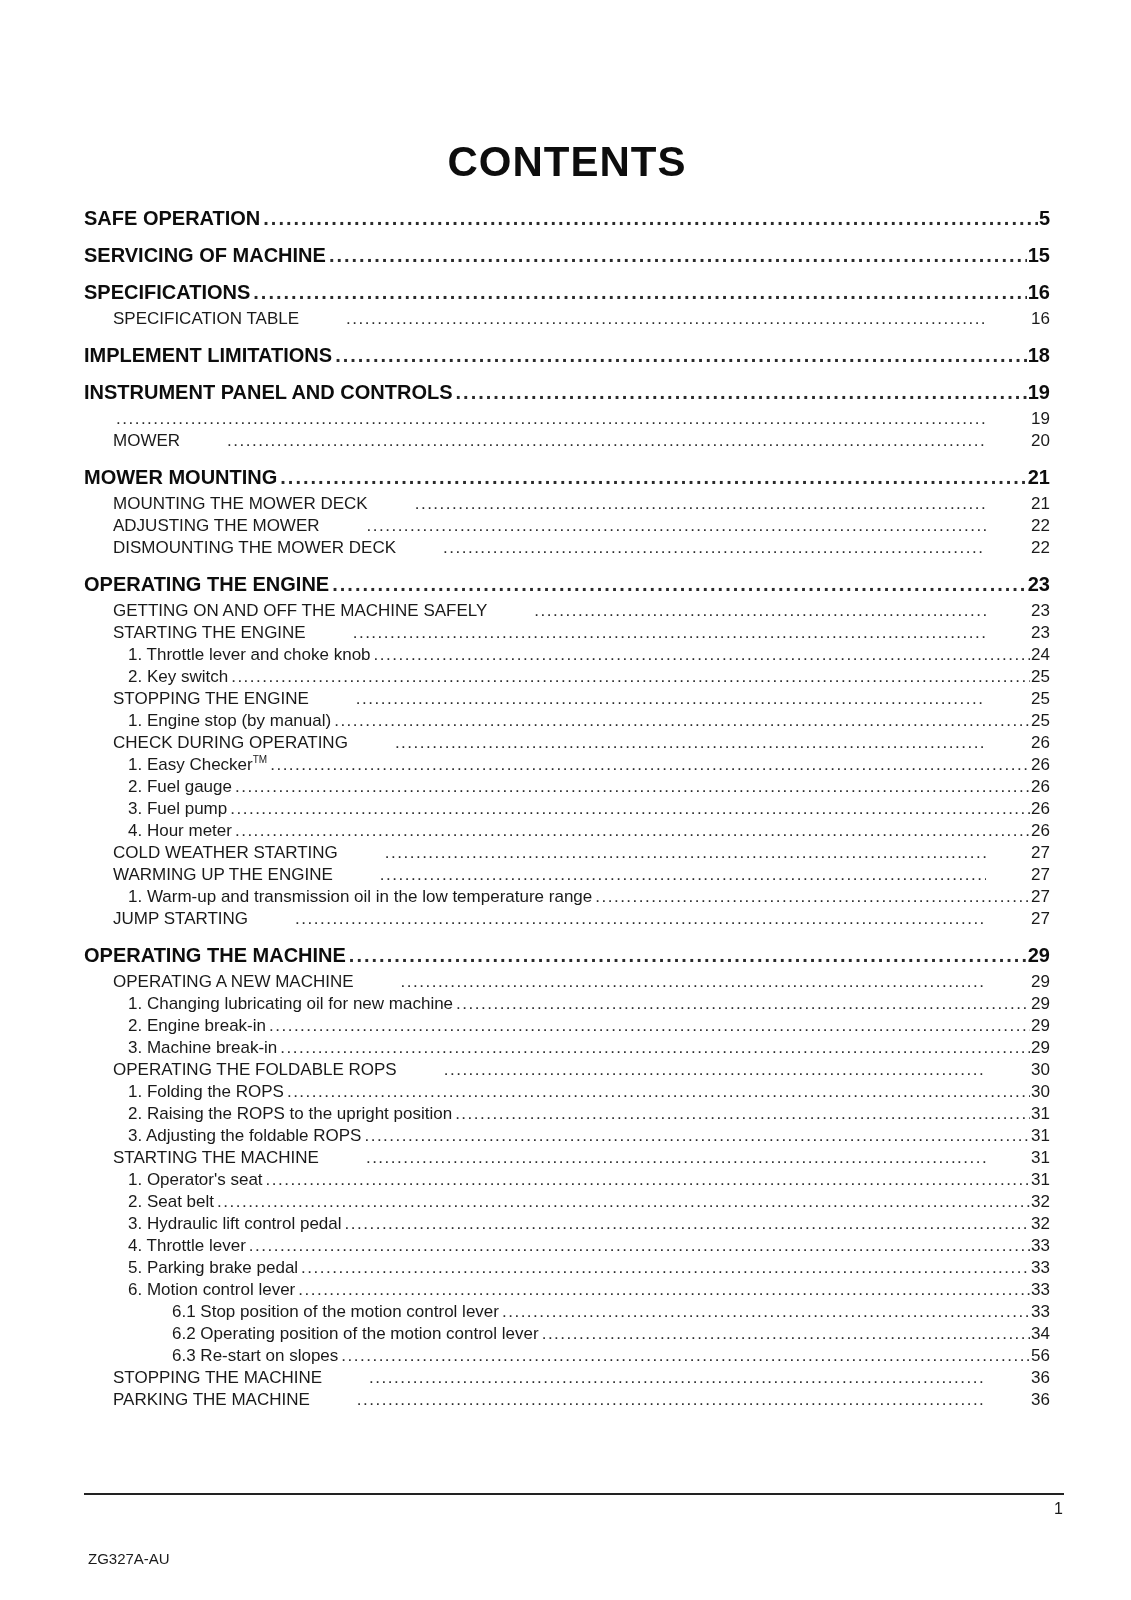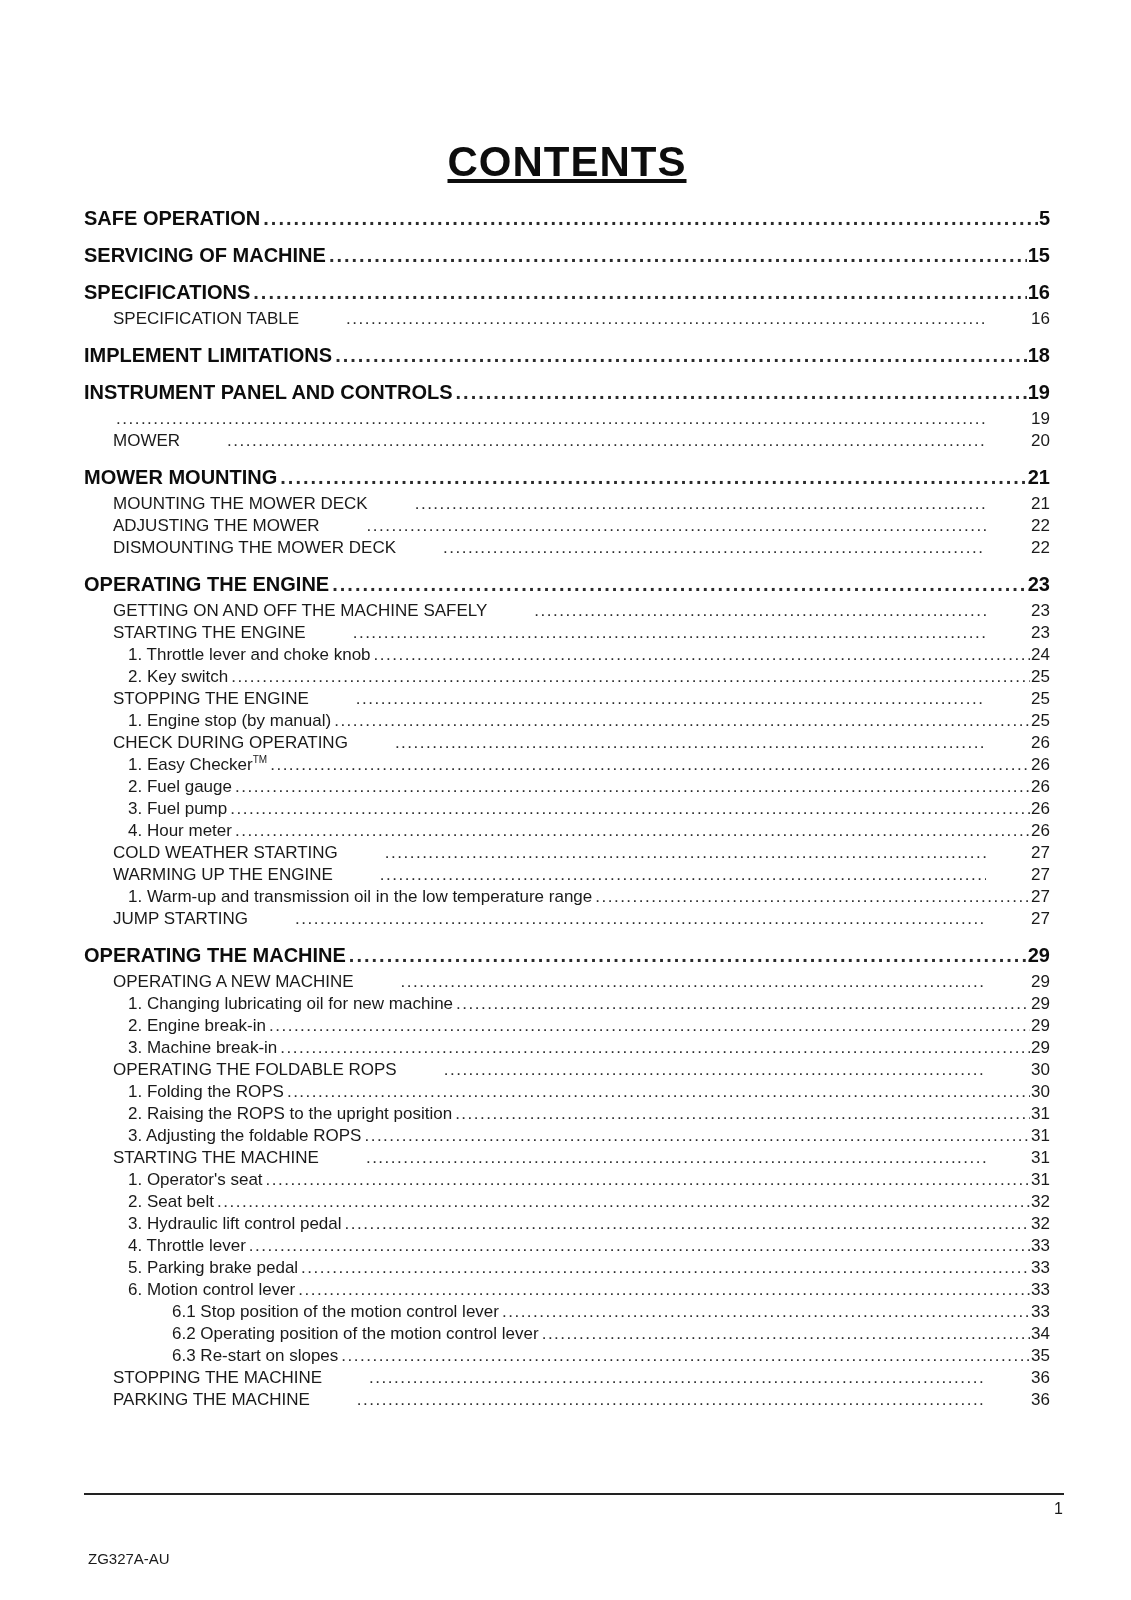--- a/index.html
+++ b/index.html
@@ -22,21 +22,20 @@
     width: 966px;
   }
   h1.title {
     margin: 0 0 20px 0;
     text-align: center;
     font-size: 42px;
     line-height: 48px;
     font-weight: 700;
     letter-spacing: 1px;
     color: #0d0d0d;
-    text-decoration: underline;
   }
   .toc { width: 100%; }
   .row {
     display: flex;
     align-items: baseline;
     font-size: 17px;
     line-height: 22px;
     color: #1a1a1a;
   }
   .row .label { white-space: nowrap; }
@@ -370,21 +369,21 @@
 
   <div class="row lvl3">
     <span class="label">6.2 Operating position of the motion control lever</span>
     <span class="dots">................................................................................................................................................................................................................................................................................................................................................................................................................</span>
     <span class="pg">34</span>
   </div>
 
   <div class="row lvl3">
     <span class="label">6.3 Re-start on slopes</span>
     <span class="dots">................................................................................................................................................................................................................................................................................................................................................................................................................</span>
-    <span class="pg">35</span>
+    <span class="pg">56</span>
   </div>
 
   <div class="row lvl1">
     <span class="label">STOPPING THE MACHINE</span>
     <span class="dots">................................................................................................................................................................................................................................................................................................................................................................................................................</span>
     <span class="pg">36</span>
   </div>
 
   <div class="row lvl1">
     <span class="label">PARKING THE MACHINE</span>

